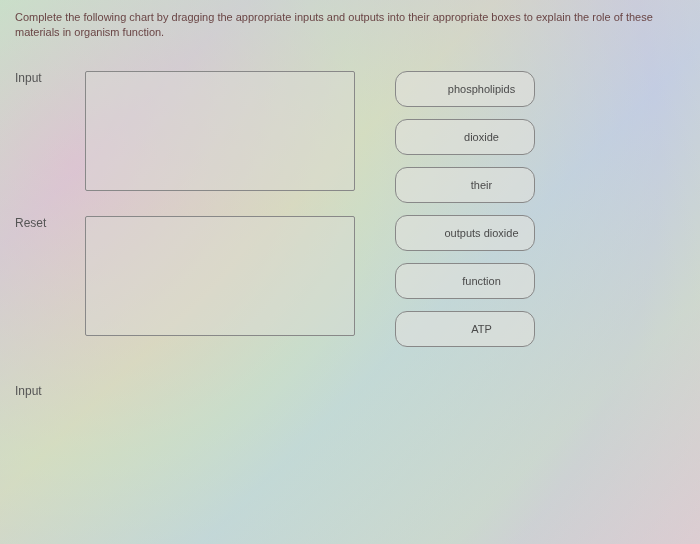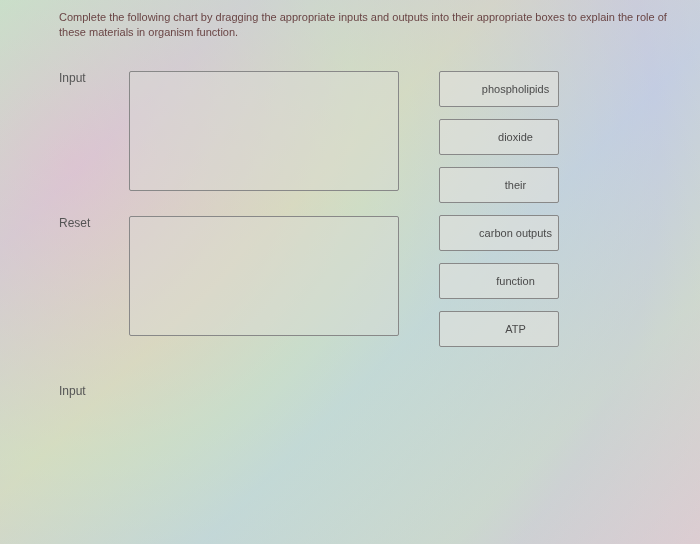--- a/index.html
+++ b/index.html
@@ -34,21 +34,20 @@
         rgba(200,255,200,0.3) 25%, 
         rgba(200,200,255,0.3) 50%, 
         rgba(255,255,200,0.3) 75%, 
         transparent 100%);
       pointer-events: none;
     }
     .content {
       position: relative;
       z-index: 1;
       padding: 10px 15px;
-      margin-left: 44px;
     }
     .instructions {
       font-size: 11px;
       color: #6a4545;
       line-height: 1.4;
       margin-bottom: 30px;
     }
     .main-area {
       display: flex;
       gap: 40px;
@@ -85,30 +84,30 @@
       color: #555;
     }
     .right-col {
       flex: 0 0 auto;
       display: flex;
       flex-direction: column;
       gap: 12px;
       padding-top: 0px;
     }
     .drag-item {
-      width: 120px;
+      width: 140px;
       height: 36px;
       border: 1px solid #888;
       background: rgba(225,225,220,0.6);
       display: flex;
       align-items: center;
       justify-content: center;
       font-size: 11px;
       color: #4a4a4a;
-      border-radius: 2px;
+      border-radius: 12px;
       cursor: move;
       padding-left: 33px;
     }
   </style>
 </head>
 <body>
 
 <div class="content">
   <div class="instructions">Complete the following chart by dragging the appropriate inputs and outputs into their appropriate boxes to explain the role of these materials in organism function.</div>
 
@@ -124,18 +123,18 @@
       </div>
       <div class="reset-area">
         <span class="reset-label">Input</span>
       </div>
     </div>
 
     <div class="right-col">
       <div class="drag-item">phospholipids</div>
       <div class="drag-item">dioxide</div>
       <div class="drag-item">their</div>
-      <div class="drag-item">carbon outputs</div>
+      <div class="drag-item">outputs dioxide</div>
       <div class="drag-item">function</div>
       <div class="drag-item">ATP</div>
     </div>
   </div>
 </div>
 
 </body></html>

